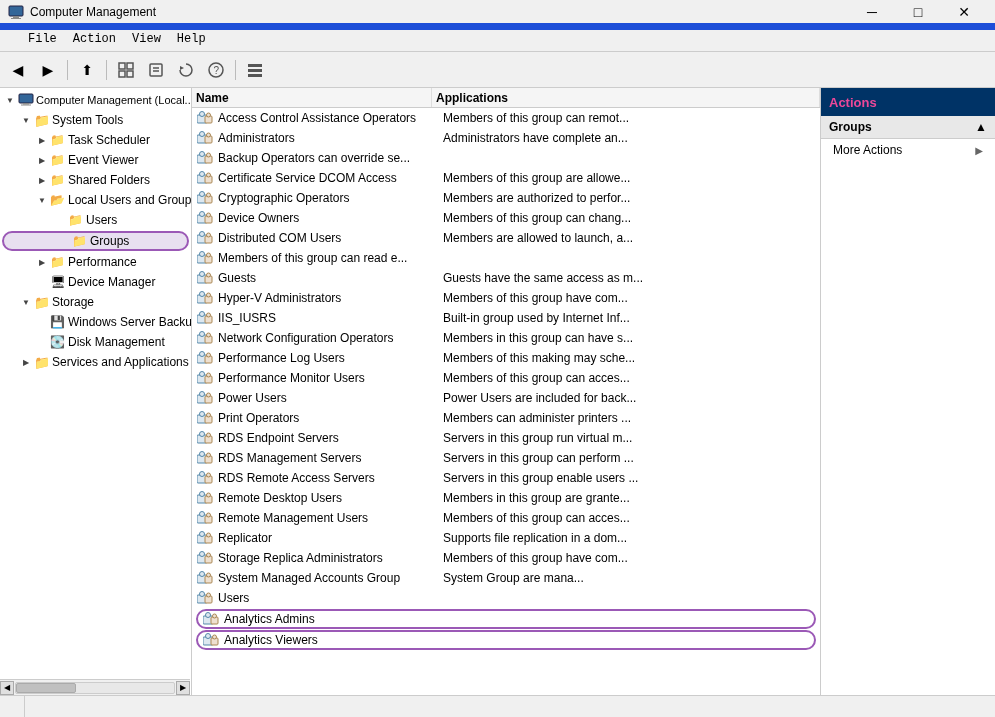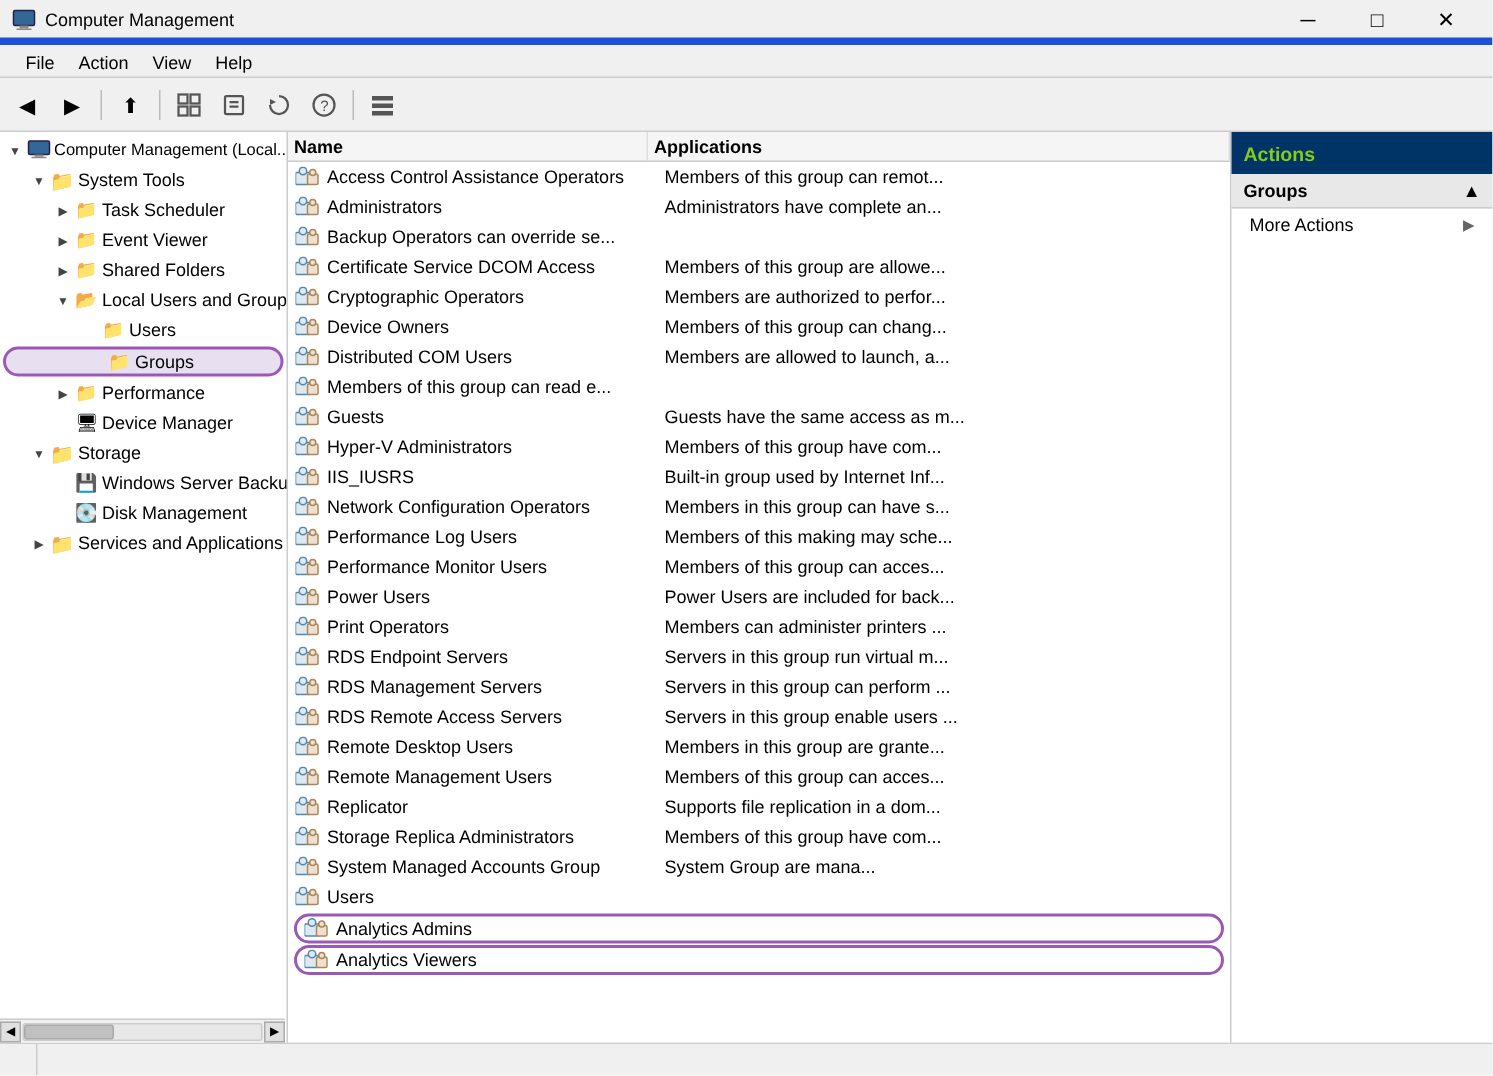--- a/index.html
+++ b/index.html
@@ -5,43 +5,44 @@
     * { box-sizing: border-box; margin: 0; padding: 0; }
     body { font-family: 'Segoe UI', Tahoma, sans-serif; font-size: 12px; background: #f0f0f0; width: 995px; height: 717px; overflow: hidden; }
 
     
     .titlebar {
       background: #f0f0f0;
       height: 30px;
       display: flex;
       align-items: center;
       padding: 0 8px;
-      border-bottom: 5px solid #1d4ed8;
+      border-bottom: 7px solid #1d4ed8;
       user-select: none;
     }
     .titlebar-icon { width: 16px; height: 16px; margin-right: 6px; }
     .titlebar-title { flex: 1; font-size: 12px; }
     .titlebar-controls { display: flex; gap: 0; }
     .titlebar-btn {
       width: 46px; height: 30px;
       background: transparent;
       border: none;
       font-size: 14px;
       cursor: pointer;
       display: flex; align-items: center; justify-content: center;
     }
 
     
     .menubar {
       background: #f0f0f0;
       height: 22px;
       display: flex;
-      align-items: flex-end;
-      padding: 0 9px;
+      align-items: flex-start;
+      padding: 0 20px;
       border-bottom: 1px solid #ccc;
+      font-family: Liberation Mono, monospace;
     }
     .menubar-item {
       padding: 2px 8px;
       cursor: pointer;
       font-size: 12px;
     }
 
     
     .toolbar {
       background: #f0f0f0;
@@ -164,21 +165,21 @@
 
     
     .actions-panel {
       width: 175px;
       background: white;
       border-left: 1px solid #ccc;
       padding: 0;
     }
     .actions-header {
       background: #003366;
-      color: #84cc16;
+      color: #ec4899;
       font-size: 13px;
       font-weight: bold;
       padding: 4px 8px;
       height: 28px;
       display: flex; align-items: center;
     }
     .actions-group-title {
       background: #e8e8e8;
       font-size: 12px;
       font-weight: bold;

